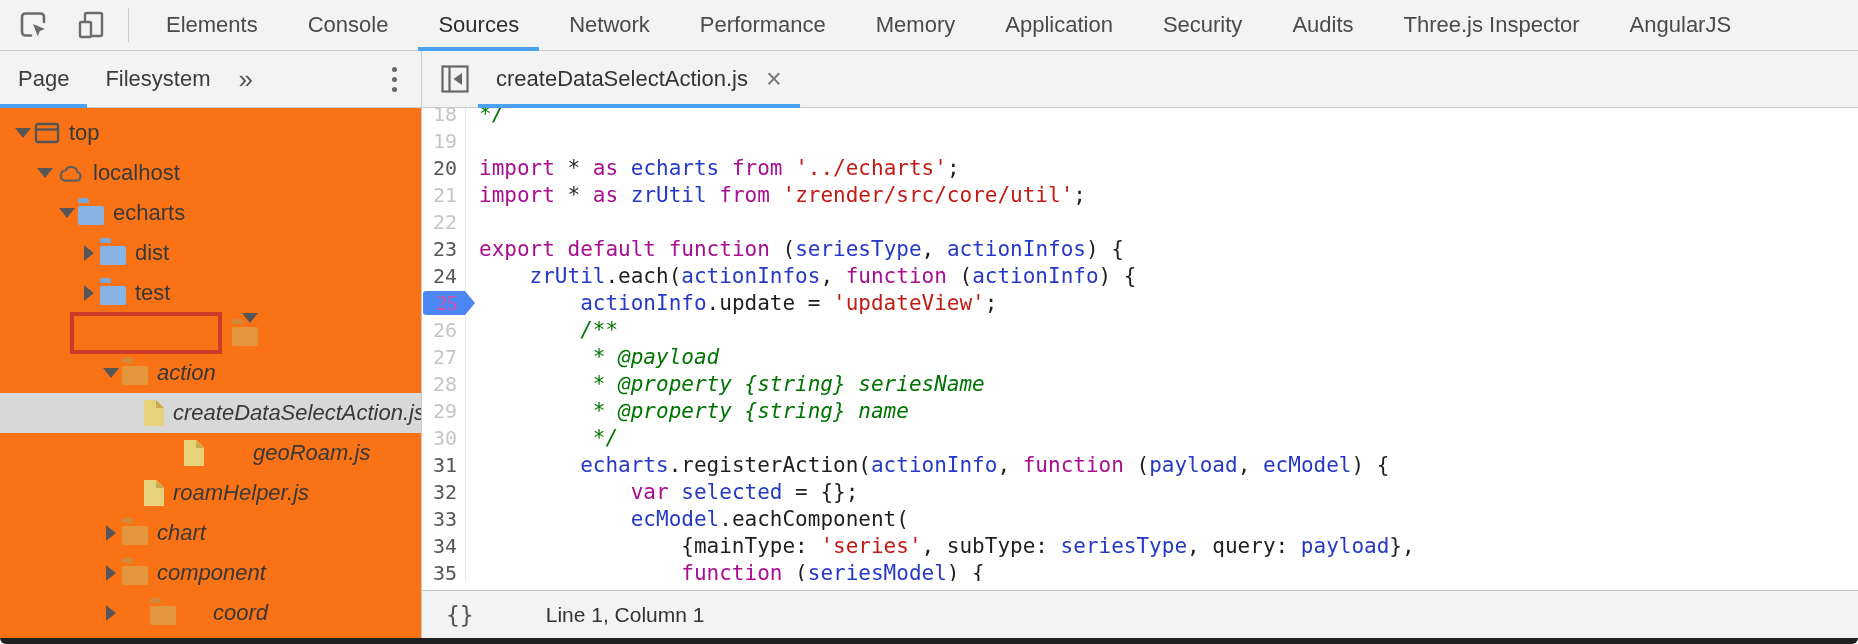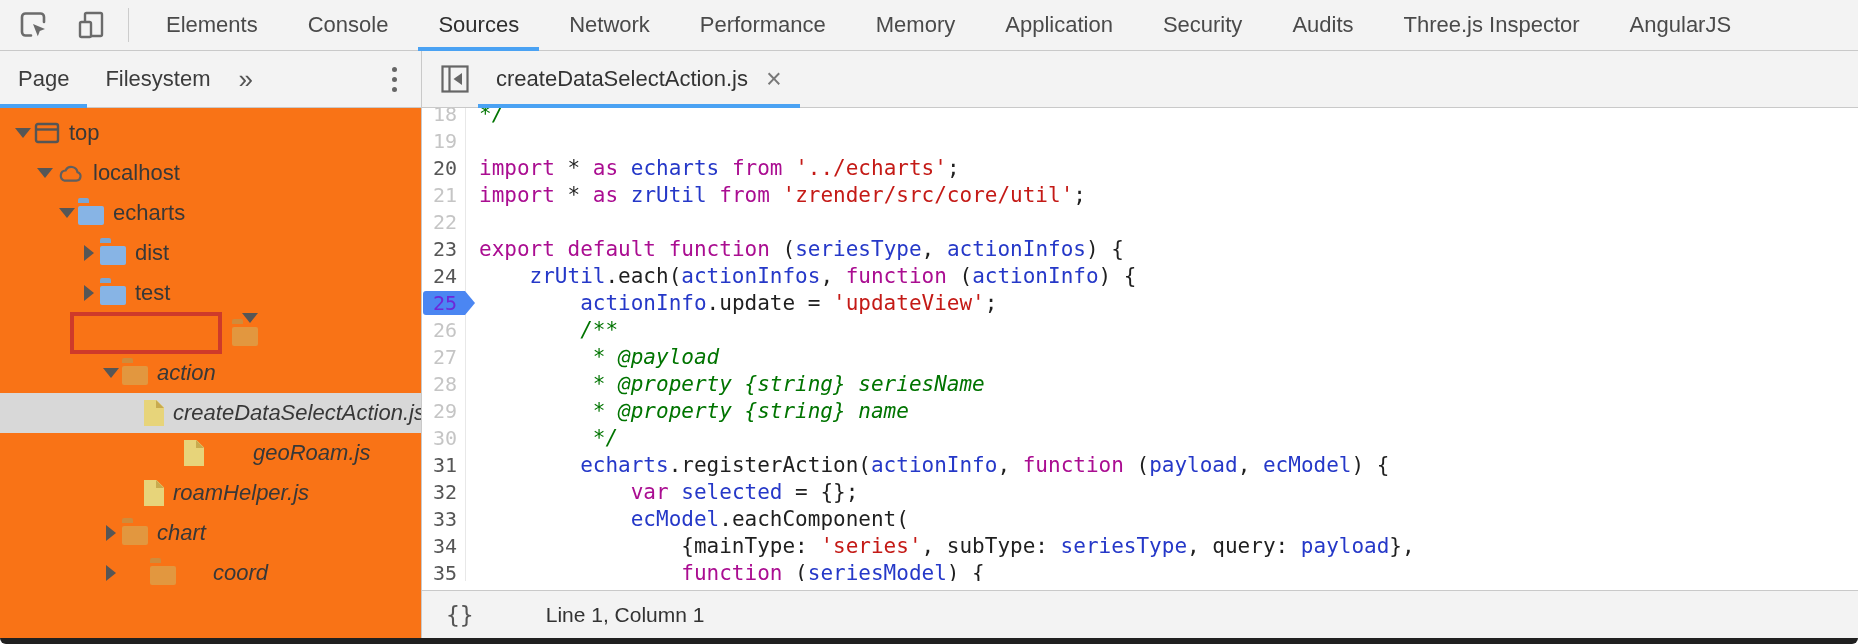--- a/index.html
+++ b/index.html
@@ -69,21 +69,21 @@
   
   .editor-col{ flex:1; display:flex; flex-direction:column; background:#fff; overflow:hidden;gap:9px; }
   .codearea{ flex:1; overflow:hidden; position:relative; }
   .codeinner{ margin-top:-7px; }
   .crow{ display:flex; height:27px; line-height:27px;
     font-family:"DejaVu Sans Mono",monospace; font-size:21px; }
   .gut{ width:44px; flex:none; text-align:right; padding-right:8px;
     border-right:1px solid #e8e8e8; color:#c5c5c5; position:relative; font-size:20px; }
   .gut span{ position:relative; z-index:1; }
   .gut.d{ color:#565656; }
-  .gut.b{ color:#6d28d9; }
+  .gut.b{ color:#ec4899;font-family:Liberation Serif, serif; }
   .gut.b::before{ content:''; position:absolute; left:1px; top:1px; bottom:2px; right:-10px;
     background:#4b86f2; border-radius:3px 0 0 3px;
     clip-path:polygon(0 0,calc(100% - 10px) 0,100% 50%,calc(100% - 10px) 100%,0 100%); }
   .cline{ padding-left:13px; white-space:pre; color:#1f1f1f; }
   .tok-k{ color:#aa0d91; }
   .tok-v{ color:#2538c8; }
   .tok-s{ color:#c41a16; }
   .tok-c{ color:#007400; font-style:italic; }
   
   .statusbar{ height:48px; background:#f3f3f3; border-top:1px solid #c9c9c9;
@@ -253,20 +253,29 @@
           </div>
           <div class="trow" style="padding-left: 100px;">
             <div class="tr-arrow">
               <div class="arr-r"></div>
             </div>
             <div class="tr-icon">
               <div class="ic-folder f-orange"></div>
             </div>
             <span class="italic">chart</span>
           </div>
+          <div class="trow" style="padding-left: 100px;">
+            <div class="tr-arrow">
+              <div class="arr-r"></div>
+            </div>
+            <div class="tr-icon">
+              <div class="ic-folder f-orange"></div>
+            </div>
+            <span class="italic">component</span>
+          </div>
           <div class="trow" style="padding-left: 100px; gap: 28px;">
             <div class="tr-arrow">
               <div class="arr-r"></div>
             </div>
             <div class="tr-icon">
               <div class="ic-folder f-orange"></div>
             </div>
             <span class="italic">coord</span>
           </div>
         </div>

